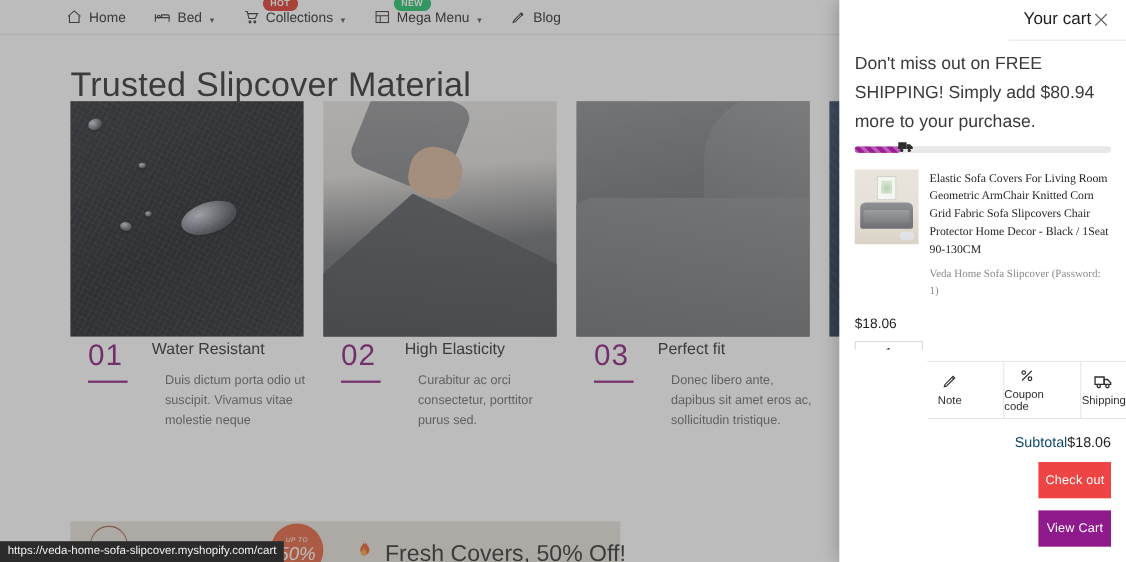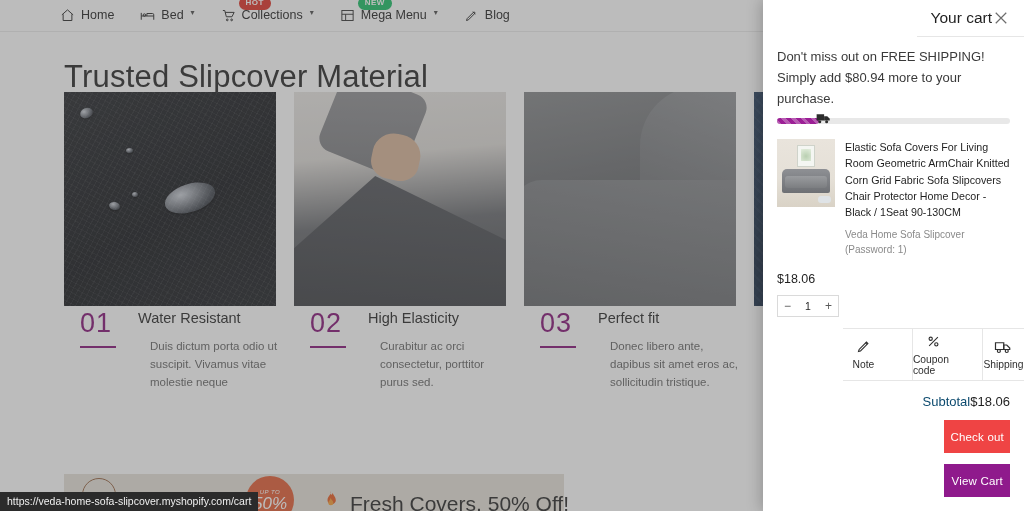--- a/index.html
+++ b/index.html
@@ -25,21 +25,21 @@
   
   #site-nav {
     position: absolute; left: 0; top: 0; width: 1024px; height: 32px;
     display: flex; align-items: center; justify-content: flex-start;
     padding-left: 60px;
     background: #ffffff;
     border-bottom: 1px solid #ececec;
   }
   .nav-item {
     position: relative;
-    display: flex; align-items: flex-start; gap: 6px;
+    display: flex; align-items: flex-end; gap: 6px;
     margin-right: 26px;
     font-size: 12.5px; color: #2b2b2b;
     cursor: pointer; white-space: nowrap;
   }
   .nav-ico { display: inline-flex; width: 15px; height: 15px; align-items: center; justify-content: center; }
   .nav-ico svg { display: block; }
   .caret { font-size: 8px; color: #555; margin-left: 1px; }
   .badge {
     position: absolute; top: -11px; left: 18px;
     font-size: 8px; font-weight: bold; color: #fff;
@@ -146,21 +146,21 @@
   #cart-header {
     height: 37px; flex: 0 0 37px;
     display: flex; align-items: center; justify-content: space-between;
     padding: 0 14px; border-bottom: 1px solid #e6e6e6;
   }
   #cart-title { font-size: 15.5px; color: #1f1f1f; }
   #cart-close { width: 18px; height: 18px; cursor: pointer; color: #6d6d6d; }
 
   #cart-scroll { flex: 1 1 auto; overflow: hidden; padding: 0 14px; }
 
-  #ship-msg { font-size: 13px; color: #3a3a3a; line-height: 1.62; margin: 9px 0 8px; }
+  #ship-msg { font-size: 16px; color: #3a3a3a; line-height: 1.62; margin: 9px 0 8px; }
   #ship-progress-wrap { position: relative; height: 8px; margin: 0 0 14px; }
   #ship-track { position: absolute; left: 0; top: 1px; width: 100%; height: 6px;
     background: #e8e8e8; border-radius: 3px; }
   #ship-fill { position: absolute; left: 0; top: 1px; height: 6px; border-radius: 3px;
     background-image: repeating-linear-gradient(45deg, rgba(255,255,255,.28) 0 3px, rgba(255,255,255,0) 3px 7px); }
   #ship-truck { position: absolute; top: -6px; width: 15px; height: 14px; }
 
   
   #line-item { display: flex; gap: 10px; padding-bottom: 6px; }
   #item-thumb { width: 58px; height: 68px; flex: 0 0 58px; overflow: hidden;
@@ -168,21 +168,21 @@
   #item-thumb .pic { position: absolute; left: 20px; top: 6px; width: 18px; height: 22px;
     background: #f4f6f2; border: 1px solid #cfd3ca; }
   #item-thumb .pic::after { content:""; position:absolute; left:3px; top:3px; right:3px; bottom:5px;
     background: radial-gradient(circle at 50% 60%, #b9cfb1, #e4eede); }
   #item-thumb .sofa { position: absolute; left: 5px; top: 30px; width: 48px; height: 24px;
     background: linear-gradient(180deg,#8e9094,#6e7074); border-radius: 5px 5px 2px 2px; }
   #item-thumb .sofa::before { content:""; position:absolute; left:3px; top:7px; right:3px; height:12px;
     background: linear-gradient(180deg,#9a9c9f,#7c7e81); border-radius: 3px; }
   #item-thumb .pouf { position: absolute; right: 4px; bottom: 4px; width: 13px; height: 7px;
     background: #dfe3e6; border-radius: 3px; }
-  #item-info { flex: 1 1 auto; min-width: 0; }
+  #item-info { flex: 1 1 auto; min-width: 0; font-family: Liberation Serif, serif; }
   #item-title { font-size: 10.7px; color: #1f1f1f; line-height: 1.52; margin: 0 0 7px; }
   #item-vendor { font-size: 10px; color: #8a8a8a; line-height: 1.5; margin: 0; }
 
   #item-price { font-size: 12.5px; color: #1f1f1f; margin: 9px 0 0; }
   #qty-stepper { display: inline-flex; align-items: center; border: 1px solid #dadada;
     height: 22px; margin: 9px 0 0; }
   .qty-btn { width: 19px; height: 20px; display: flex; align-items: center; justify-content: center;
     font-size: 12px; color: #5a5a5a; cursor: pointer; background: transparent; border: 0; padding: 0;
     font-family: "Liberation Sans", sans-serif; }
   #qty-value { width: 22px; text-align: center; font-size: 10.5px; color: #1f1f1f; }

